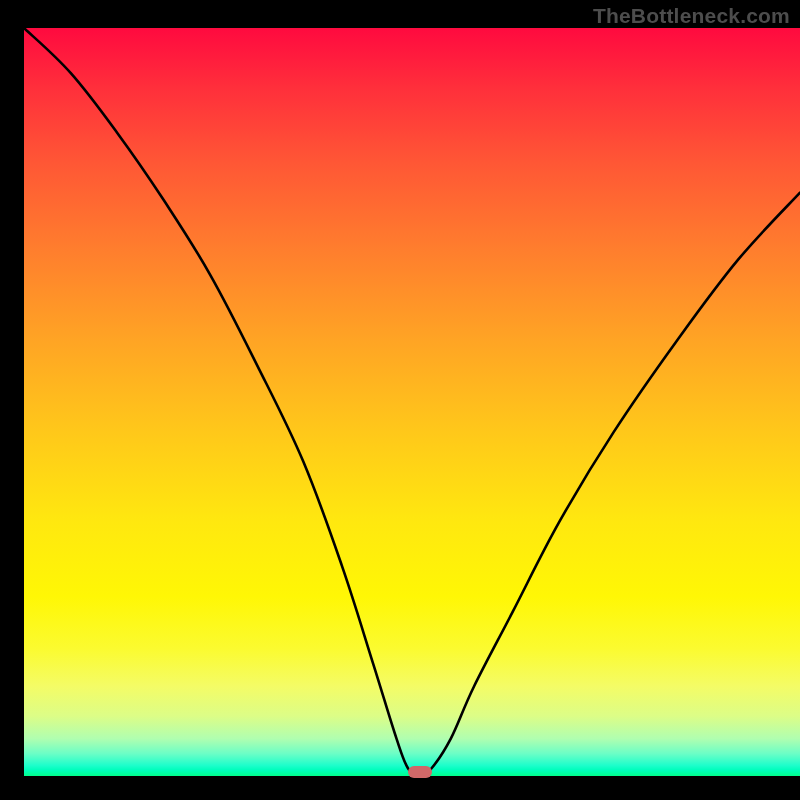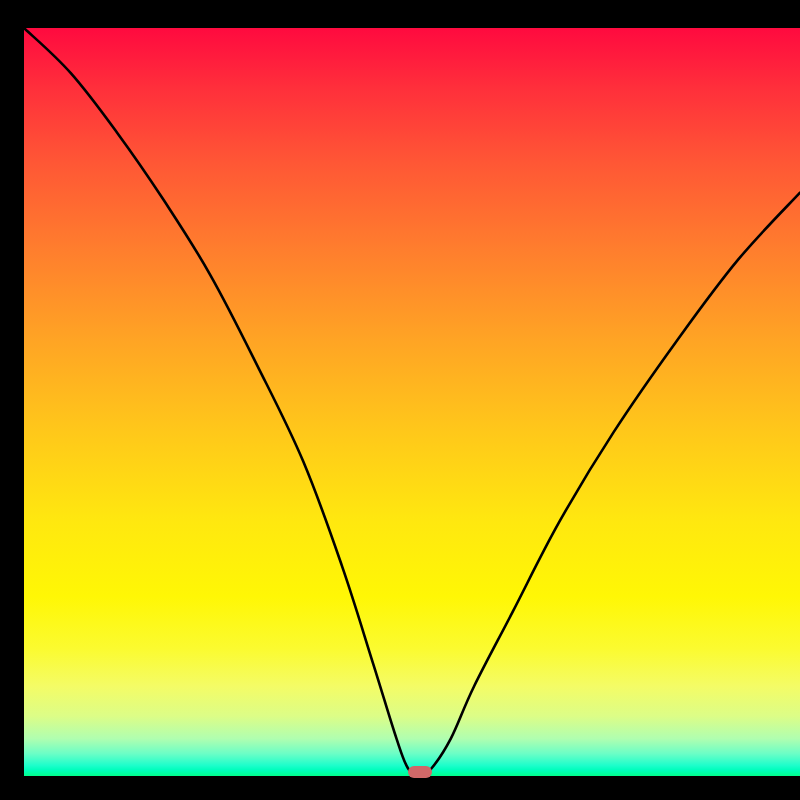--- a/index.html
+++ b/index.html
@@ -74,20 +74,21 @@
     border-radius: 6px;
     background: #d06868;
     transform: translate(-50%, -50%);
   }
 </style>
 </head>
 <body>
 
 <div class="frame">
 
+  <div class="attribution">TheBottleneck.com</div>
 
   <div class="plot">
     <div class="gradient"></div>
 
     <svg class="curve-svg" viewBox="0 0 776 748" preserveAspectRatio="none">
       <path d="M 0.0 0.0 C 8.4 8.1, 29.8 26.0, 46.6 44.9 C 63.3 63.7, 76.4 81.8, 93.1 104.7 C 109.9 127.6, 122.9 146.5, 139.7 172.0 C 156.4 197.6, 169.5 217.2, 186.2 246.8 C 203.0 276.5, 216.0 302.9, 232.8 336.6 C 249.6 370.3, 264.0 397.5, 279.4 433.8 C 294.7 470.2, 305.6 502.2, 318.2 538.6 C 330.7 574.9, 339.4 604.8, 349.2 635.8 C 359.0 666.8, 366.2 691.8, 372.5 710.6 C 378.8 729.4, 379.9 733.8, 384.1 740.5 C 388.3 747.3, 391.6 748.0, 395.8 748.0 C 400.0 748.0, 401.8 747.3, 407.4 740.5 C 413.0 733.8, 419.1 725.4, 426.8 710.6 C 434.5 695.8, 438.9 681.1, 450.1 658.2 C 461.3 635.4, 473.5 613.1, 488.9 583.4 C 504.2 553.8, 517.3 526.0, 535.4 493.7 C 553.6 461.4, 568.8 436.2, 589.8 403.9 C 610.7 371.6, 629.5 345.1, 651.8 314.2 C 674.2 283.2, 691.6 258.8, 713.9 231.9 C 736.3 205.0, 764.8 176.7, 776.0 164.6" fill="none" stroke="#000" stroke-width="2.6" stroke-linejoin="round" stroke-linecap="round"></path>
     </svg>
 
     <div class="marker" style="left: 395.76px; top: 744.26px;"></div>
   </div>

